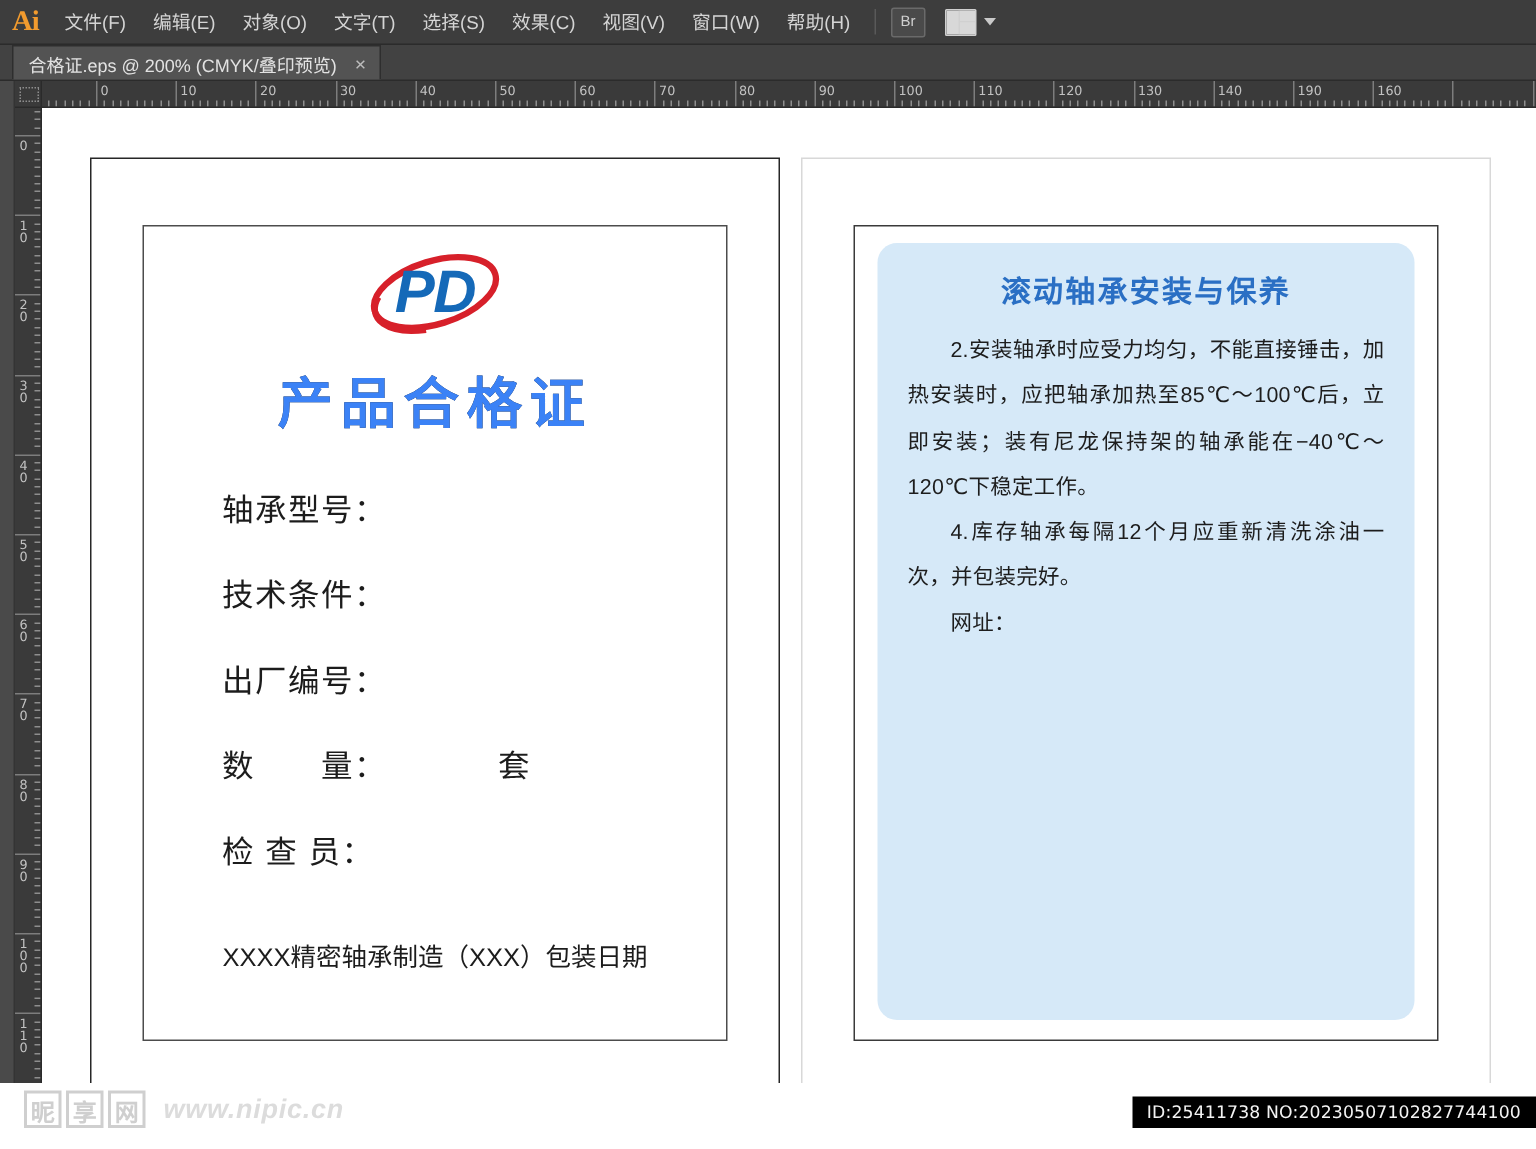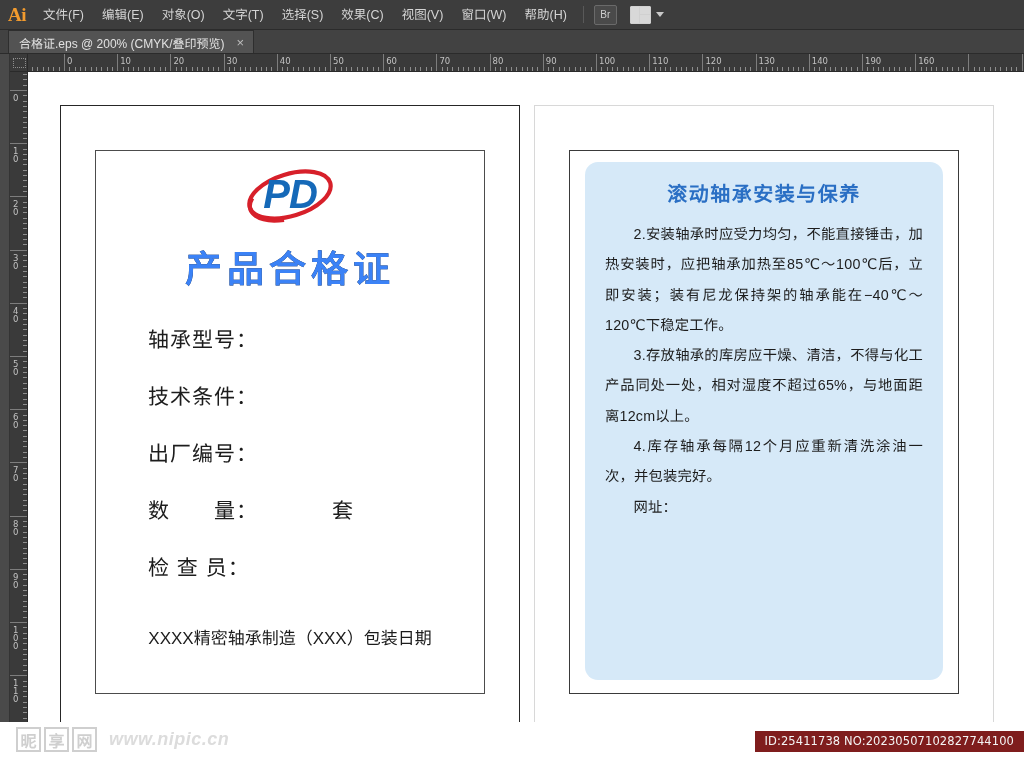--- a/index.html
+++ b/index.html
@@ -180,21 +180,21 @@
     display: inline-flex; align-items: center; justify-content: center;
     width: 25px; height: 25px; border: 2px solid #cfcfcf; color: #cfcfcf;
     font-size: 16px; font-weight: bold; margin-right: 3px;
     font-family: "DejaVu Sans", sans-serif;
   }
   .nipic-url {
     margin-left: 9px; color: #dcdcdc; font-size: 18px; font-style: italic;
     font-weight: bold; letter-spacing: 0.5px;
   }
   .wm-id {
-    position: absolute; right: 0px; top: 9px; background: #7f1d1d;
+    position: absolute; right: 0px; top: 9px; background: #000000;
     color: #f4f4f4; font-size: 11.5px; padding: 3px 10px 4px 10px;
     letter-spacing: 0.1px; font-family: "DejaVu Sans", sans-serif;
   }
 </style>
 </head>
 <body>
 
 <div id="app">
 
   <div class="menubar">
@@ -653,21 +653,20 @@
 
         <div class="company">XXXX精密轴承制造（XXX）包装日期</div>
       </div>
     </div>
 
     <div class="page-right">
       <div class="inner-right">
         <div class="blue-card">
           <div class="card-title">滚动轴承安装与保养</div>
           <p class="card-p">2.安装轴承时应受力均匀，不能直接锤击，加热安装时，应把轴承加热至85℃～100℃后，立即安装；装有尼龙保持架的轴承能在−40℃～120℃下稳定工作。</p>
-          <p class="card-p">3.存放轴承的库房应干燥、清洁，不得与化工产品同处一处，相对湿度不超过65%，与地面距离12cm以上。</p>
           <p class="card-p">4.库存轴承每隔12个月应重新清洗涂油一次，并包装完好。</p>
           <p class="card-p">网址：</p>
         </div>
       </div>
     </div>
 
   </div>
 
   <div class="wm-bar">
     <div class="nipic">

